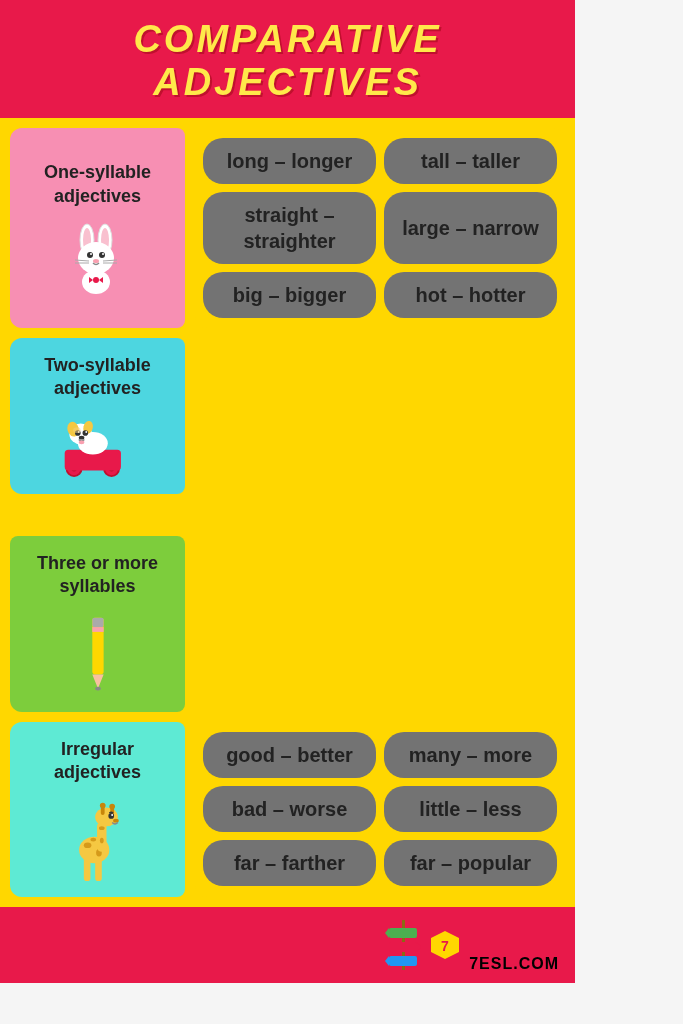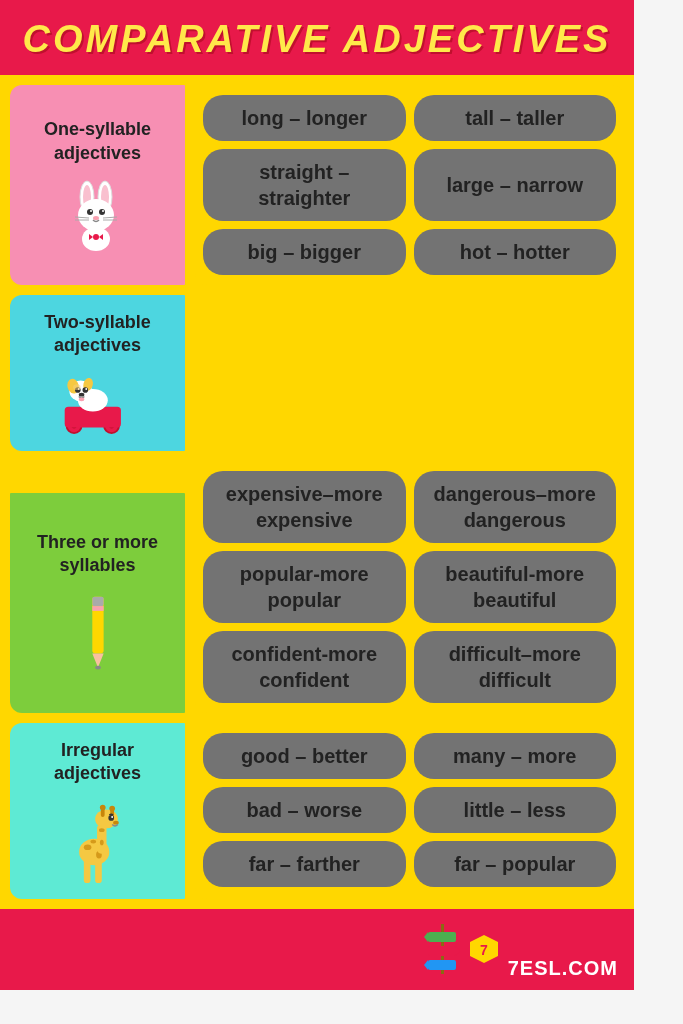--- a/index.html
+++ b/index.html
@@ -5,21 +5,21 @@
     * { box-sizing: border-box; margin: 0; padding: 0; }
     body {
       width: 683px;
       min-height: 1024px;
       background: #f5f5f5;
       font-family: Arial, sans-serif;
       overflow-x: hidden;
     }
 
     .page-wrapper {
-      width: 634px;
+      width: 575px;
       background: #e8e8e8;
     }
 
     
     .header {
       background: #e8194a;
       text-align: center;
       padding: 18px 10px 14px;
     }
     .header h1 {
@@ -46,21 +46,21 @@
       display: flex;
       gap: 10px;
       border-radius: 12px;
       overflow: hidden;
     }
 
     
     .label-box {
       width: 175px;
       min-width: 175px;
-      border-radius: 1px;
+      border-radius: 8px;
       display: flex;
       flex-direction: column;
       align-items: center;
       justify-content: center;
       padding: 16px 10px 10px;
       position: relative;
     }
     .label-box.pink { background: #f78fb3; }
     .label-box.cyan { background: #4dd6e0; justify-content: space-between; }
     .label-box.green { background: #7dcd3c; margin-top: 32px; }
@@ -110,23 +110,23 @@
     
     .footer {
       background: #e8194a;
       padding: 10px 16px;
       display: flex;
       align-items: center;
       justify-content: flex-end;
       gap: 8px;
     }
     .logo-text {
-      font-size: 20px;
+      font-size: 16px;
       font-weight: 900;
-      color: #ffffff;
+      color: #000000;
       letter-spacing: 1px;
       margin-top: 38px;
     }
   </style>
 </head>
 <body>
 
 <div class="page-wrapper">
 
   <div class="header">
@@ -218,28 +218,20 @@
           <div class="mascot">
       <svg width="55" height="85" viewBox="0 0 55 90">
 
         <rect x="22" y="5" width="12" height="60" rx="3" fill="#ffd700"></rect>
         <polygon points="22,65 34,65 28,80" fill="#f9c0a0"></polygon>
         <rect x="22" y="5" width="12" height="10" rx="2" fill="#aaa"></rect>
         <rect x="22" y="15" width="12" height="5" fill="#f9a0b0"></rect>
 
         <ellipse cx="28" cy="80" rx="3" ry="2" fill="#888"></ellipse>
       </svg></div>
-        </div>
-        <div class="cards-area">
-          <div class="adj-card">expensive–more expensive</div>
-          <div class="adj-card">dangerous–more dangerous</div>
-          <div class="adj-card">popular-more popular</div>
-          <div class="adj-card">beautiful-more beautiful</div>
-          <div class="adj-card">confident-more confident</div>
-          <div class="adj-card">difficult–more difficult</div>
         </div>
       </div>
       <div class="section-row">
         <div class="label-box blue">
           <div class="label-text">Irregular adjectives</div>
           <div class="mascot">
       <svg width="58" height="85" viewBox="0 0 58 90">
 
         <rect x="14" y="60" width="7" height="28" rx="3" fill="#f5c842"></rect>
         <rect x="26" y="60" width="7" height="28" rx="3" fill="#f5c842"></rect>

